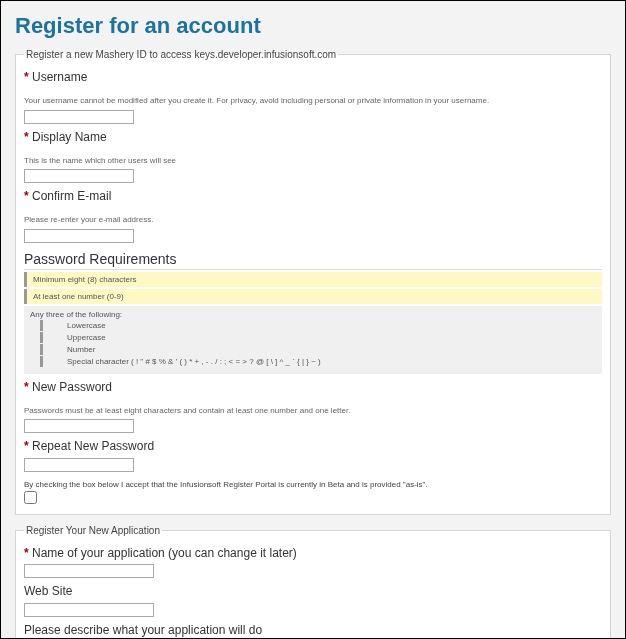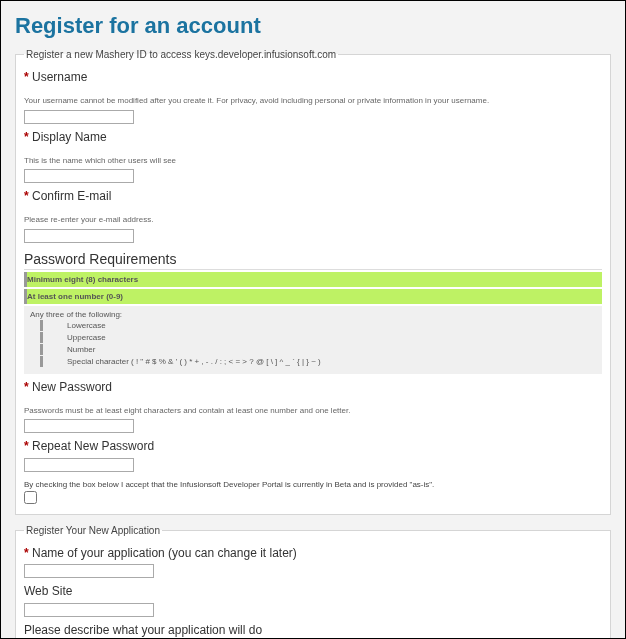--- a/index.html
+++ b/index.html
@@ -67,27 +67,26 @@
   margin-top: 3px;
 }
 .pw-req-title {
   font-size: 14px;
   color: #333;
   margin-top: 8px;
   border-bottom: 1px solid #ddd;
   padding-bottom: 2px;
 }
 .pw-rule {
-  background: #bef264;
+  background: #fef9c3;
   border-left: 3px solid #999;
-  padding: 3px 0;
+  padding: 3px 6px;
   font-size: 8px;
   color: #555;
   margin-top: 2px;
-  font-weight: bold;
 }
 .pw-sub {
   background: #f0f0f0;
   padding: 4px 6px 6px 6px;
   font-size: 8px;
   color: #555;
   margin-top: 2px;
 }
 .pw-sub-item {
   border-left: 3px solid #999;
@@ -147,21 +146,21 @@
       <div class="hint">Passwords must be at least eight characters and contain at least one number and one letter.</div>
       <input type="password" style="">
     </div>
 
     <div class="field">
       <div class="field-label req">Repeat New Password</div>
       <input type="password" style="">
     </div>
 
     <div class="checkbox-row">
-      <div>By checking the box below I accept that the Infusionsoft Developer Portal is currently in Beta and is provided "as-is".</div>
+      <div>By checking the box below I accept that the Infusionsoft Register Portal is currently in Beta and is provided "as-is".</div>
       <input type="checkbox" style="">
     </div>
   </fieldset>
 
   <fieldset>
     <legend>Register Your New Application</legend>
 
     <div class="field">
       <div class="field-label req">Name of your application (you can change it later)</div>
       <input type="text" class="wide" style="">

